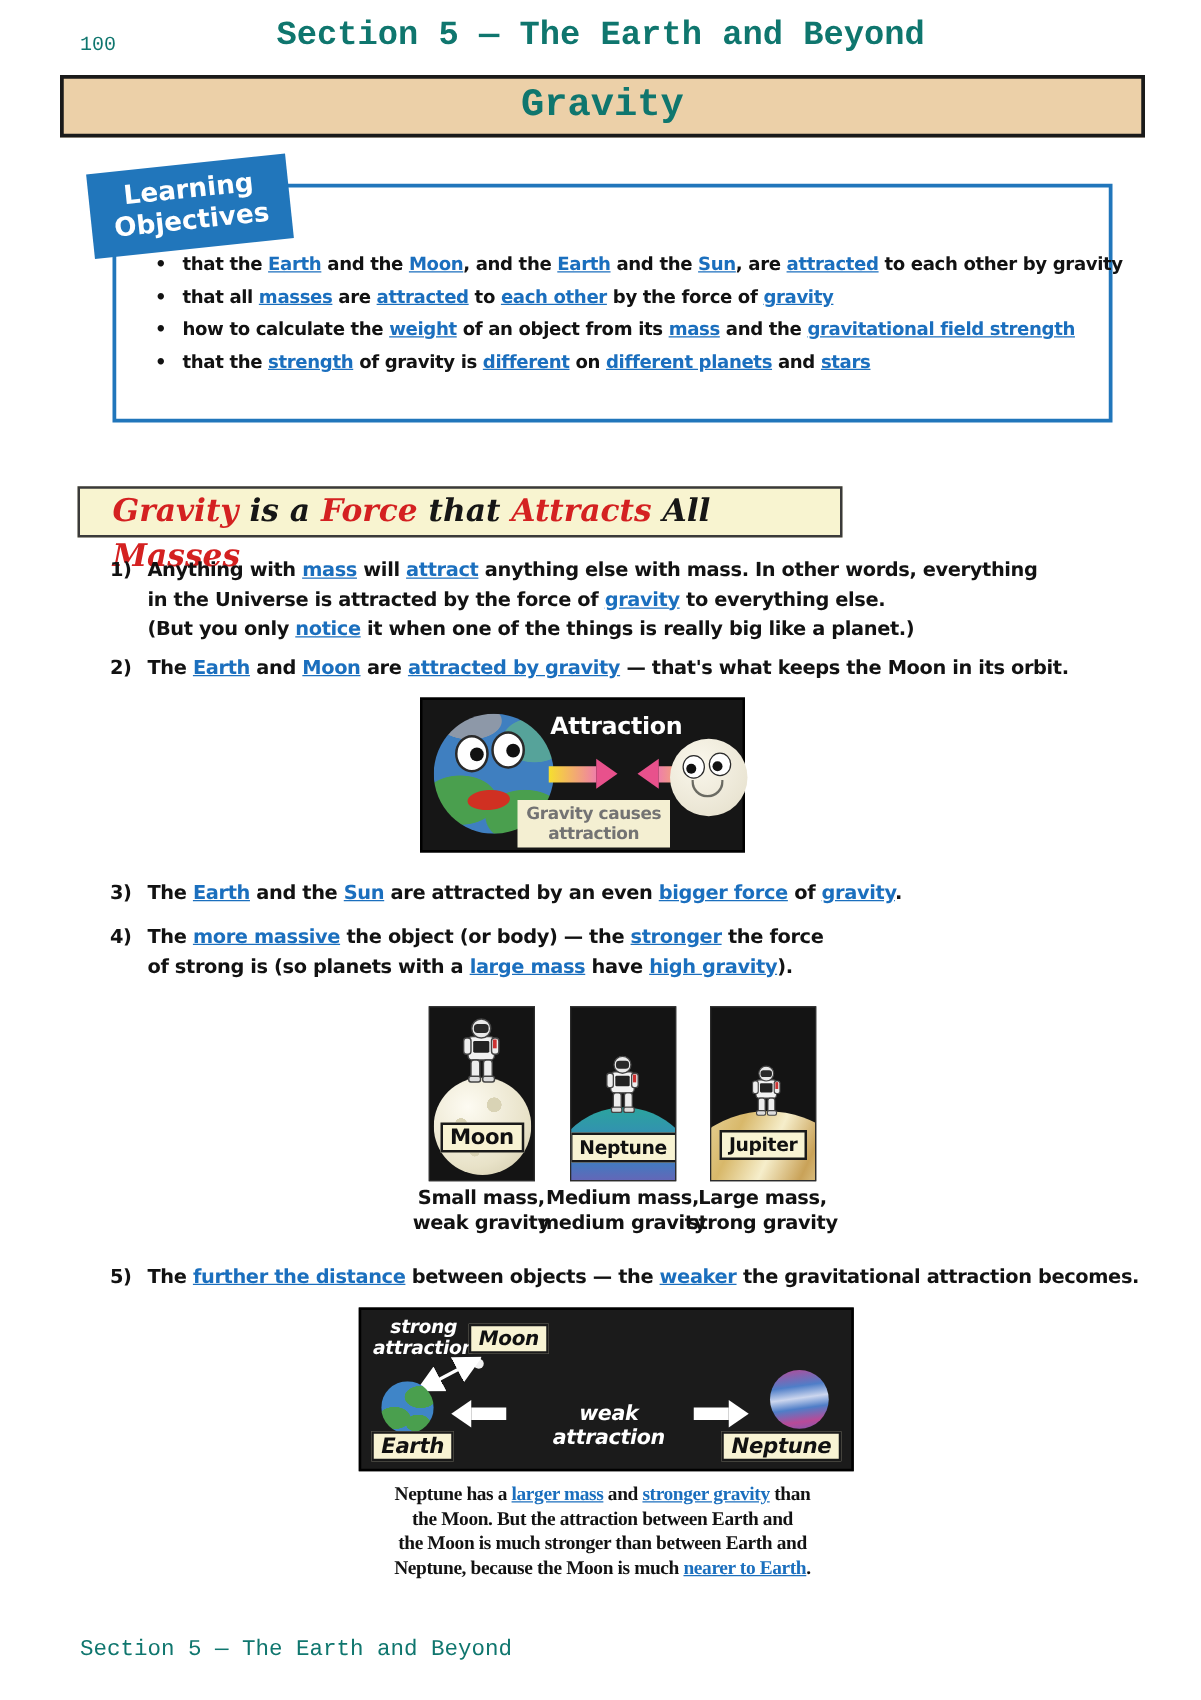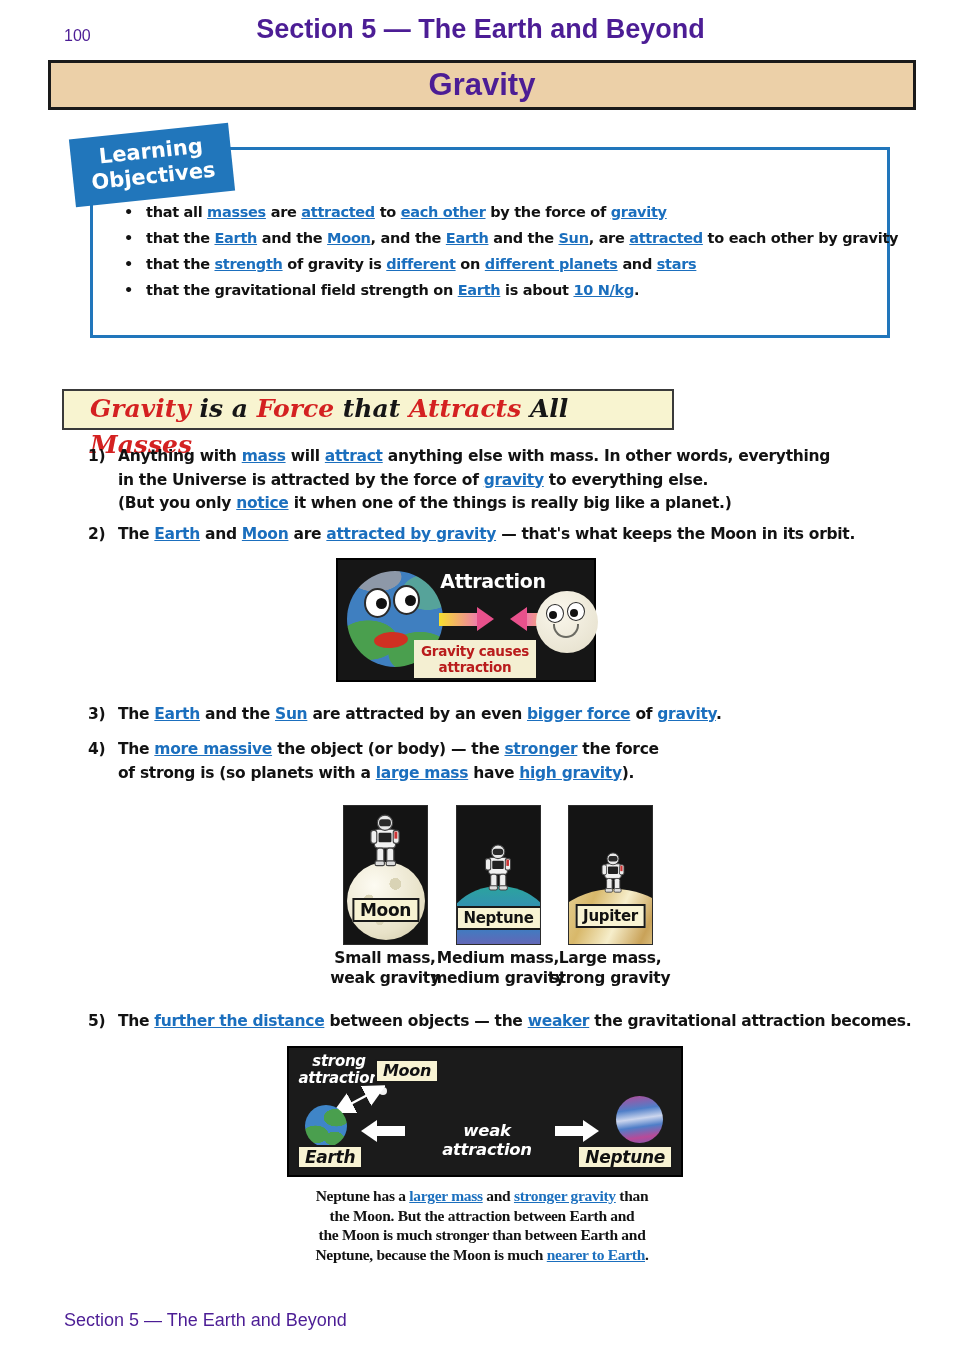--- a/index.html
+++ b/index.html
@@ -1,19 +1,19 @@
 <!DOCTYPE html>
 <html><head>
 <meta charset="utf-8">
 <style>
   html,body{margin:0;padding:0;background:#e8e8e8;}
   #page{position:relative;width:961px;height:1360px;background:#ffffff;overflow:hidden;
         font-family:"DejaVu Sans",sans-serif;}
   .comic{font-family:"DejaVu Sans",sans-serif;font-weight:bold;letter-spacing:-0.3px;color:#121212;}
-  .serif{font-family:Liberation Sans, sans-serif;color:#4c1d95;}
+  .serif{font-family:Liberation Mono, monospace;color:#0f766e;}
   .abs{position:absolute;}
   .lnk{color:#1b6fbe;text-decoration:underline;}
   .red{color:#d42121;}
 
   
   .page-num{left:64px;top:27px;font-size:16px;}
   .hdr-title{left:0;top:14px;width:961px;text-align:center;font-size:27px;font-weight:bold;}
   .title-bar{left:48px;top:60px;width:868px;height:50px;background:#ecd0a8;border:3px solid #1a1a1a;
              box-sizing:border-box;text-align:center;font-size:31px;font-weight:bold;line-height:43px;}
 
@@ -59,21 +59,21 @@
   .attr-arrow.to-l .shaft{background:linear-gradient(270deg,#f6df2e,#ef7fa8);}
   .tri-r{width:0;height:0;border-top:12px solid transparent;border-bottom:12px solid transparent;border-left:17px solid #e8518c;}
   .tri-l{width:0;height:0;border-top:12px solid transparent;border-bottom:12px solid transparent;border-right:17px solid #e8518c;}
   .moon-face{position:absolute;left:198px;top:31px;width:62px;height:62px;border-radius:50%;
     background:radial-gradient(circle at 38% 32%, #faf7ec, #e9e4d2 75%, #d8d2bc);}
   .moon-face .eye{width:16px;height:17px;border-width:1.5px;}
   .moon-face .eye.l{left:10px;top:13px;} .moon-face .eye.r{left:31px;top:11px;}
   .moon-face .eye::after{width:8px;height:8px;left:2px;top:6px;}
   .smile{position:absolute;left:17px;top:33px;width:26px;height:14px;border:2.5px solid #6a6a62;border-top:none;
          border-radius:0 0 26px 26px;box-sizing:border-box;}
-  .capbox{position:absolute;left:76px;top:80px;width:118px;background:#f4efd2;color:#b91c1c;text-align:center;
+  .capbox{position:absolute;left:76px;top:80px;width:118px;background:#f4efd2;color:#737373;text-align:center;
           font-size:13.5px;line-height:16px;padding:3px 2px;}
 
   
   .panel{position:absolute;top:805px;width:85px;height:140px;background:#141414;border:1px solid #2c2c2c;
          box-sizing:border-box;overflow:hidden;}
   .chip{background:#f8f3d3;border:2px solid #1a1a1a;color:#111;font-weight:bold;padding:0 6px;line-height:20px;
         font-size:15px;font-family:"DejaVu Sans",sans-serif;letter-spacing:-0.3px;}
   .panel .chip{position:absolute;left:50%;transform:translateX(-50%);white-space:nowrap;}
   .moon-sphere{position:absolute;left:3px;top:56px;width:78px;height:78px;border-radius:50%;
     background:
@@ -120,24 +120,24 @@
   <div class="abs serif page-num">100</div>
   <div class="abs serif hdr-title">Section 5 — The Earth and Beyond</div>
   <div class="abs serif title-bar">Gravity</div>
 
   <div class="abs obj-box"></div>
   <div class="abs banner">
     <div>Learning</div>
     <div>Objectives</div>
   </div>
   <ul class="abs comic obj-bullets">
+    <li><span>that the </span><span class="lnk">Earth</span><span> and the </span><span class="lnk">Moon</span><span>, and the </span><span class="lnk">Earth</span><span> and the </span><span class="lnk">Sun</span><span>, are </span><span class="lnk">attracted</span><span> to each other by gravity</span></li>
     <li><span>that all </span><span class="lnk">masses</span><span> are </span><span class="lnk">attracted</span><span> to </span><span class="lnk">each other</span><span> by the force of </span><span class="lnk">gravity</span></li>
-    <li><span>that the </span><span class="lnk">Earth</span><span> and the </span><span class="lnk">Moon</span><span>, and the </span><span class="lnk">Earth</span><span> and the </span><span class="lnk">Sun</span><span>, are </span><span class="lnk">attracted</span><span> to each other by gravity</span></li>
+    <li><span>how to calculate the </span><span class="lnk">weight</span><span> of an object from its </span><span class="lnk">mass</span><span> and the </span><span class="lnk">gravitational field strength</span></li>
     <li><span>that the </span><span class="lnk">strength</span><span> of gravity is </span><span class="lnk">different</span><span> on </span><span class="lnk">different planets</span><span> and </span><span class="lnk">stars</span></li>
-    <li><span>that the gravitational field strength on </span><span class="lnk">Earth</span><span> is about </span><span class="lnk">10 N/kg</span><span>.</span></li>
   </ul>
 
   <div class="abs sec-head"><span class="red">Gravity</span><span> is a </span><span class="red">Force</span><span> that </span><span class="red">Attracts</span><span> All </span><span class="red">Masses</span></div>
 
   <div class="abs comic item" style="left:88px;top:445px;">
     <span class="num">1)</span>
     <div class="txt"><span>Anything with </span><span class="lnk">mass</span><span> will </span><span class="lnk">attract</span><span> anything else with mass.  In other words, everything</span><br><span>in the Universe is attracted by the force of </span><span class="lnk">gravity</span><span> to everything else.</span><br><span>(But you only </span><span class="lnk">notice</span><span> it when one of the things is really big like a planet.)</span></div>
   </div>
   <div class="abs comic item" style="left:88px;top:523px;">
     <span class="num">2)</span>

